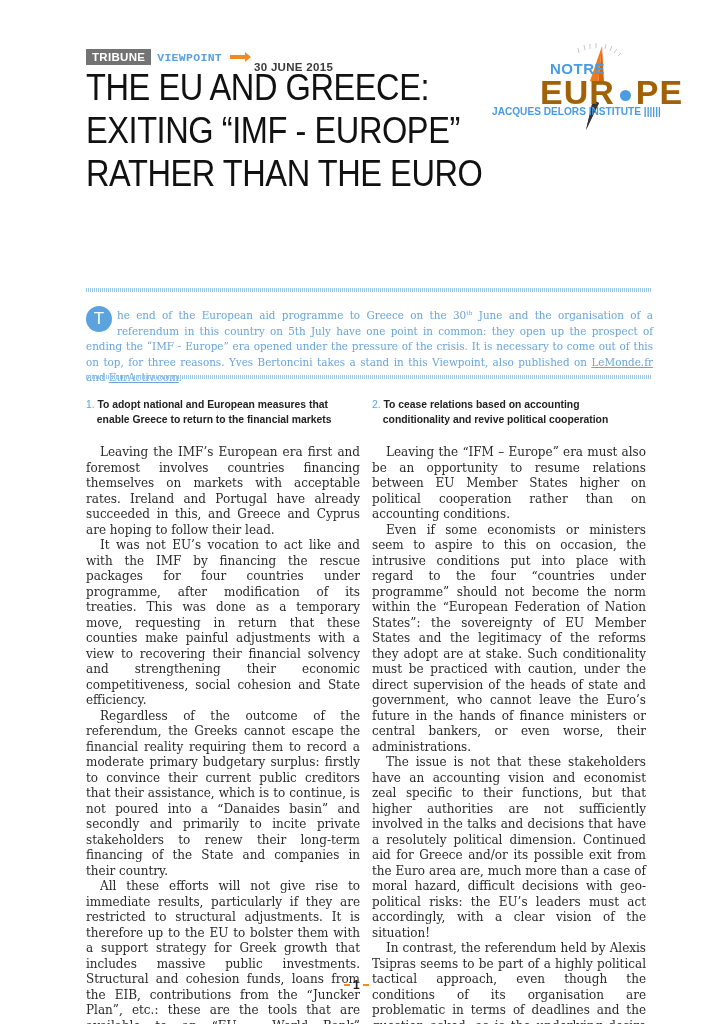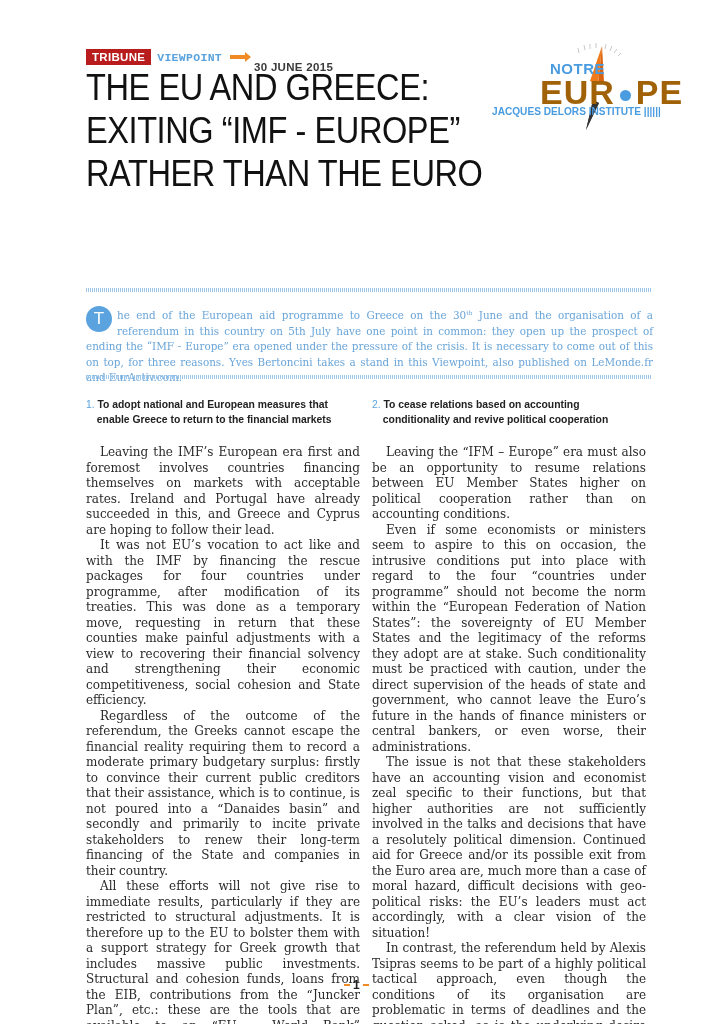--- a/index.html
+++ b/index.html
@@ -1,21 +1,21 @@
 <!DOCTYPE html>
 <html><head>
 <meta charset="utf-8">
 <style>
   html, body { margin: 0; padding: 0; background: #ffffff; }
   body { width: 724px; height: 1024px; position: relative; overflow: hidden; font-family: "DejaVu Serif", serif; color: #222; }
   .page { position: absolute; left: 0; top: 0; width: 724px; height: 1024px; }
 
   
   .tagline { position: absolute; left: 86px; top: 41px; display: flex; align-items: center; gap: 6px; font-family: "Liberation Sans", sans-serif; font-weight: bold; font-size: 11.5px; letter-spacing: 0.3px; }
-  .tag-box { background: #b91c1c; color: #fff; padding: 2px 6px; }
+  .tag-box { background: #737373; color: #fff; padding: 2px 6px; }
   .tag-viewpoint { color: #5aa3df; font-family: Liberation Mono, monospace; }
   .tag-arrow { width: 16px; height: 4px; background: #f08a24; position: relative; margin: 0 2px; }
   .tag-arrow::after { content: ""; position: absolute; right: -5px; top: -3px; border-left: 6px solid #f08a24; border-top: 5px solid transparent; border-bottom: 5px solid transparent; }
   .tag-date { color: #3a3a3a; margin-top: 20px; }
 
   .title { position: absolute; left: 86px; top: 66px; font-family: "Liberation Sans", sans-serif; font-size: 37px; line-height: 43px; color: #111; letter-spacing: -0.5px; transform: scaleX(0.88); transform-origin: left top; width: 400px; }
   .title div { white-space: nowrap; }
 
   .byline { position: absolute; left: 86px; top: 203px; font-size: 10.5px; color: #888; }
   .byline .name { color: #888; }
@@ -26,21 +26,21 @@
   .logo { position: absolute; left: 490px; top: 34px; width: 200px; height: 90px; }
   .logo .notre { position: absolute; left: 60px; top: 26px; font-family: "Liberation Sans", sans-serif; font-weight: bold; font-size: 15px; color: #4a9ce0; letter-spacing: 0.5px; }
   .logo .europe { position: absolute; left: 50px; top: 39px; font-family: "Liberation Sans", sans-serif; font-weight: bold; font-size: 34px; color: #a16207; letter-spacing: 1px; }
   .logo .inst { position: absolute; left: 2px; top: 71px; font-family: "Liberation Sans", sans-serif; font-weight: bold; font-size: 11.5px; color: #4a9ce0; white-space: nowrap; transform: scaleX(0.88); transform-origin: left top; }
   .logo svg { position: absolute; left: 0; top: 0; }
 
   
   .dots { position: absolute; left: 86px; width: 565px; height: 4px; background: repeating-linear-gradient(90deg, #9cc7ea 0 1px, transparent 1px 2px); }
   .intro { position: absolute; left: 86px; top: 305px; width: 567px; font-size: 10.4px; line-height: 15.5px; color: #6aa5d8; text-align: justify; }
   .dropcap { float: left; width: 26px; height: 26px; border-radius: 50%; background: #5aa3df; color: #fff; font-family: "Liberation Sans", sans-serif; font-size: 17px; text-align: center; line-height: 26px; margin: 1px 5px 0 0; }
-  .intro a { color: #6aa5d8; }
+  .intro a { color: #6aa5d8; text-decoration: underline; }
 
   
   .sec-head { position: absolute; top: 397px; width: 280px; font-family: "Liberation Sans", sans-serif; font-weight: bold; font-size: 11.5px; line-height: 15px; color: #222; transform: scaleX(0.9); transform-origin: left top; }
   .sec-head .num { color: #5aa3df; font-weight: normal; }
   .sec-head .l2 { padding-left: 12px; }
 
   .col { position: absolute; top: 445px; width: 274px; font-size: 12px; line-height: 15.5px; color: #2a2a2a; text-align: justify; }
   .col p { margin: 0; text-indent: 14px; }
 
   .footer { position: absolute; left: 344px; top: 978px; font-family: "Liberation Sans", sans-serif; font-weight: bold; font-size: 12px; color: #222; display: flex; align-items: center; gap: 3px; }

